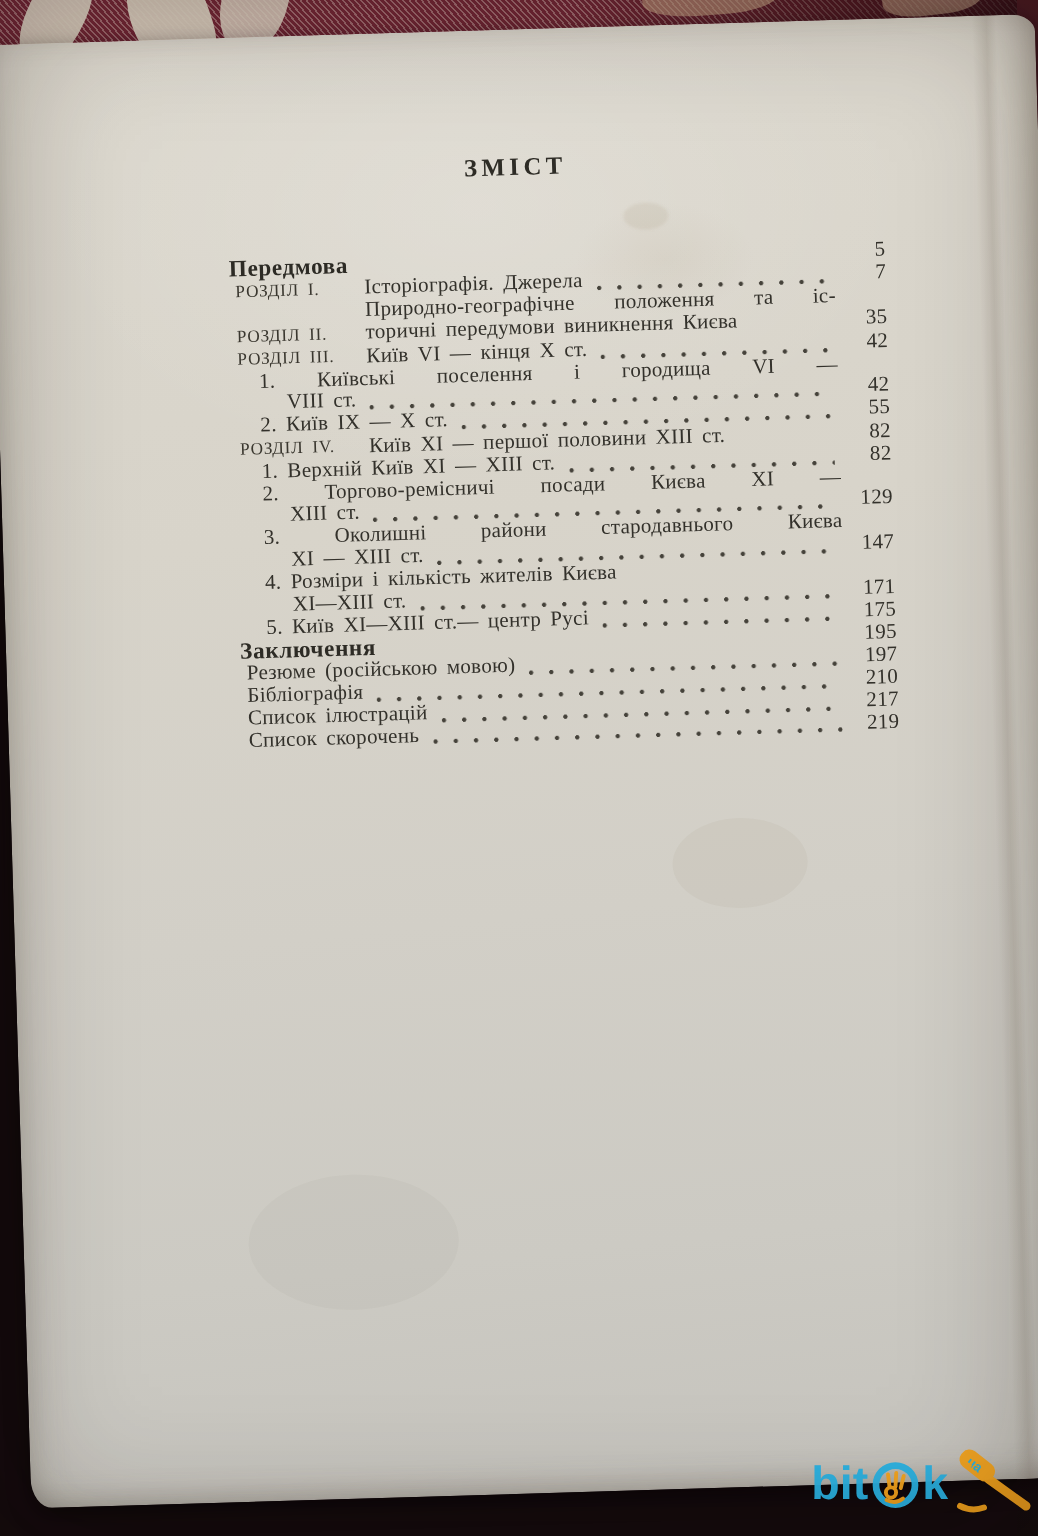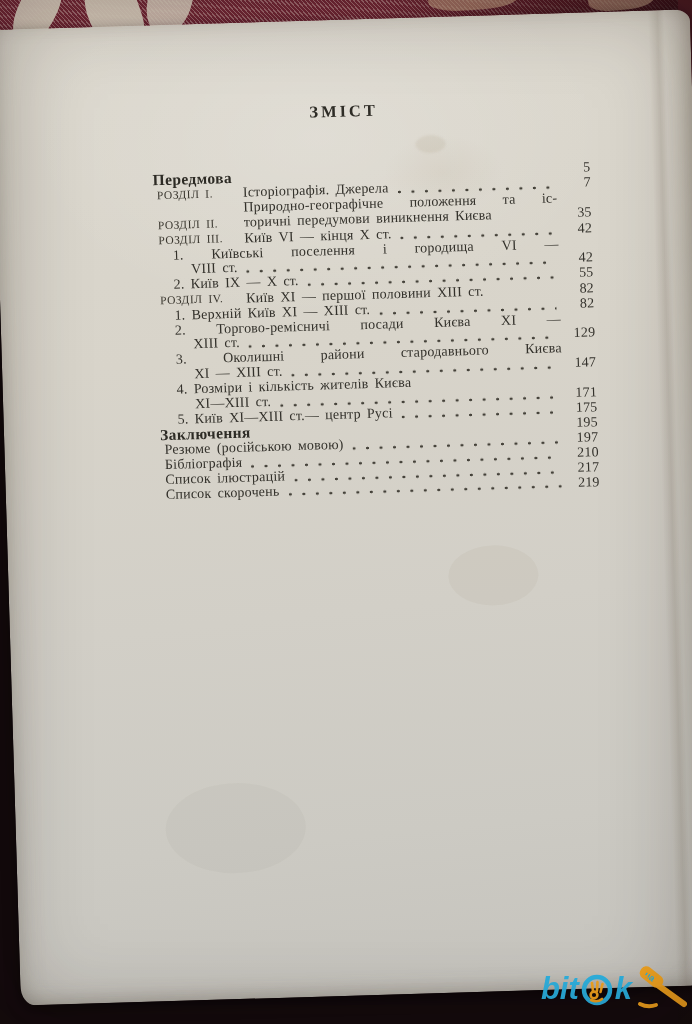--- a/index.html
+++ b/index.html
@@ -77,21 +77,21 @@
     background-image:radial-gradient(circle at 1.5px 2px, #45423a 1.25px, rgba(0,0,0,0) 1.6px);
     background-size:13.5px 4px;background-repeat:repeat-x;background-position:left bottom;
   }
   .spacer{flex:1 1 auto;}
   
   .watermark{
     position:absolute;right:2px;bottom:10px;z-index:6;display:flex;align-items:center;
     font-family:"Liberation Sans","DejaVu Sans",sans-serif;font-weight:bold;
     color:#2ab2e2;font-size:31px;letter-spacing:0;opacity:.96;
   }
-  .wm-text{line-height:30px;font-style:italic;}
+  .wm-text{line-height:30px;}
   .wm-svg{display:block;}
   
   .vignette{position:absolute;inset:0;pointer-events:none;z-index:7;
     box-shadow:inset 0 0 90px rgba(20,10,8,.28);}
 </style>
 </head>
 <body>
 
 <div class="fabric-top">
   <div class="fabric-motif motif-a"></div>

